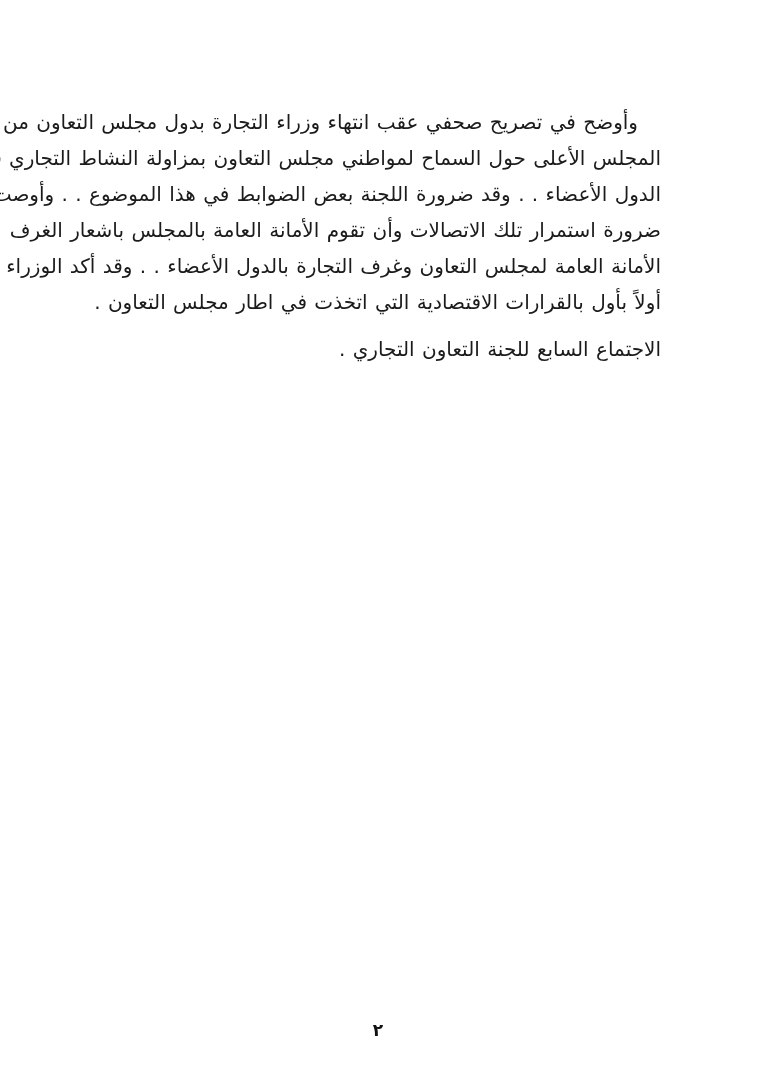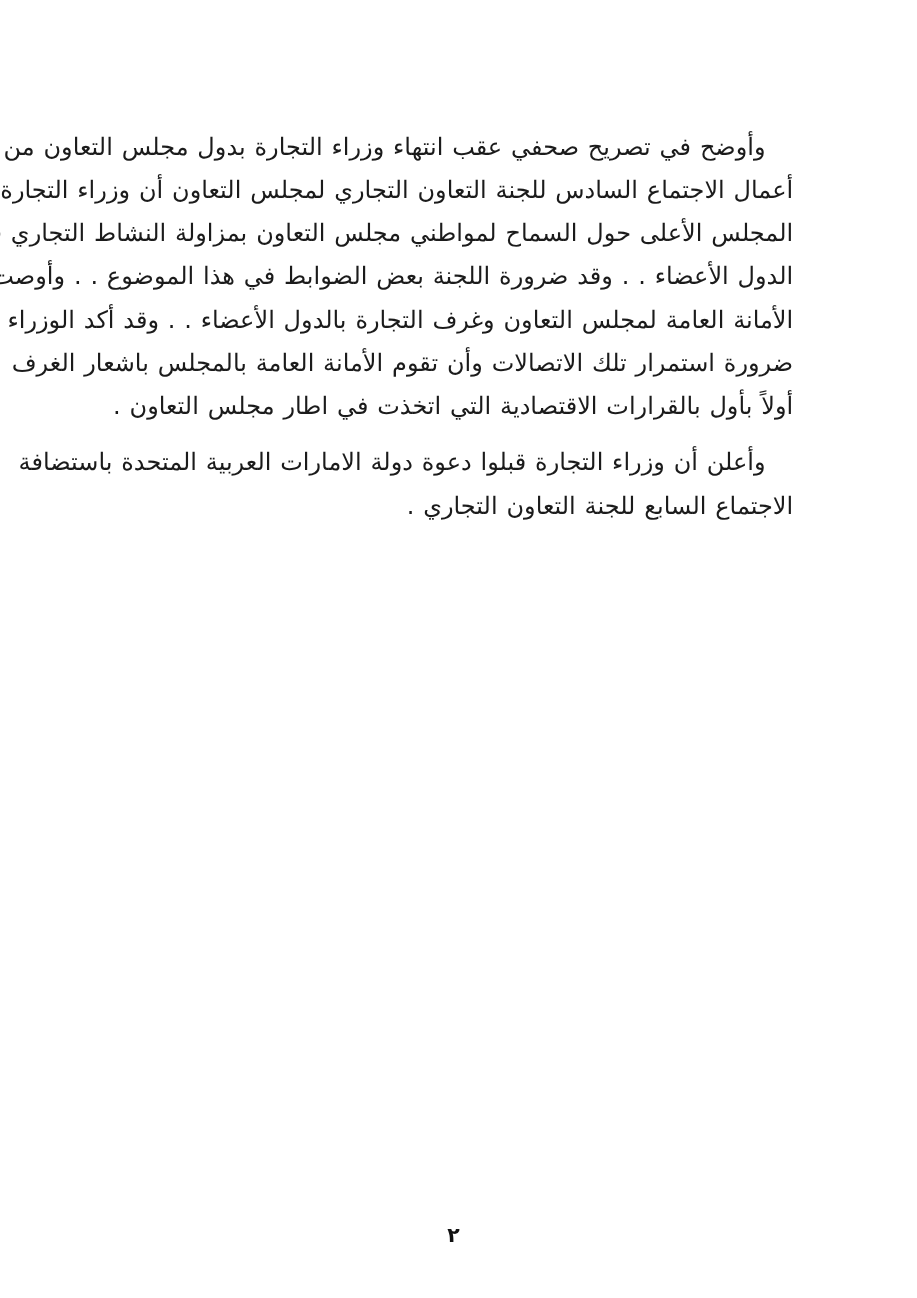--- a/index.html
+++ b/index.html
@@ -68,30 +68,28 @@
 </style>
 </head>
 <body>
 
 <div class="page">
 
   <div class="text-block">
 
     <div class="paragraph">
       <div class="text-line first-line">وأوضح في تصريح صحفي عقب انتهاء وزراء التجارة بدول مجلس التعاون من</div>
-      <div class="text-line">أعمال الاجتماع السادس للجنة التعاون التجاري لمجلس التعاون أن وزراء التجارة</div>
       <div class="text-line">المجلس الأعلى حول السماح لمواطني مجلس التعاون بمزاولة النشاط التجاري في</div>
       <div class="text-line">الدول الأعضاء . . وقد ضرورة اللجنة بعض الضوابط في هذا الموضوع . . وأوصت</div>
+      <div class="text-line">ضرورة استمرار تلك الاتصالات وأن تقوم الأمانة العامة بالمجلس باشعار الغرف</div>
       <div class="text-line">الأمانة العامة لمجلس التعاون وغرف التجارة بالدول الأعضاء . . وقد أكد الوزراء</div>
-      <div class="text-line">ضرورة استمرار تلك الاتصالات وأن تقوم الأمانة العامة بالمجلس باشعار الغرف</div>
       <div class="text-line last-line">أولاً بأول بالقرارات الاقتصادية التي اتخذت في اطار مجلس التعاون .</div>
     </div>
 
     <div class="paragraph">
-      <div class="text-line first-line">وأعلن أن وزراء التجارة قبلوا دعوة دولة الامارات العربية المتحدة باستضافة</div>
       <div class="text-line last-line">الاجتماع السابع للجنة التعاون التجاري .</div>
     </div>
 
   </div>
 
   <div class="page-number">٢</div>
 
 </div>
 
 </body></html>

